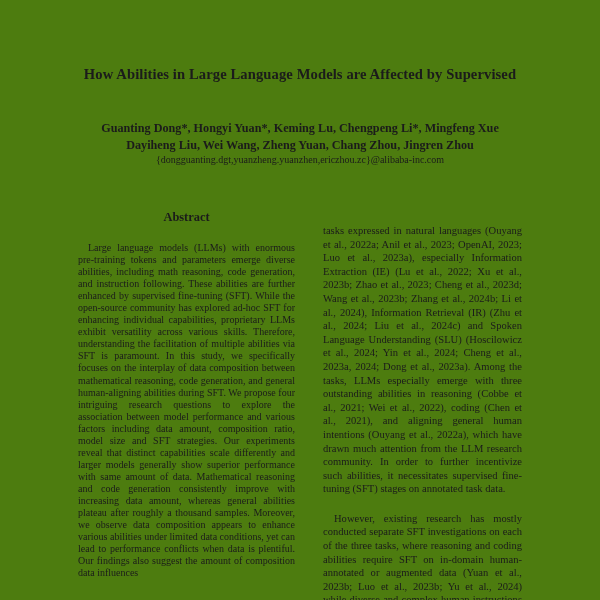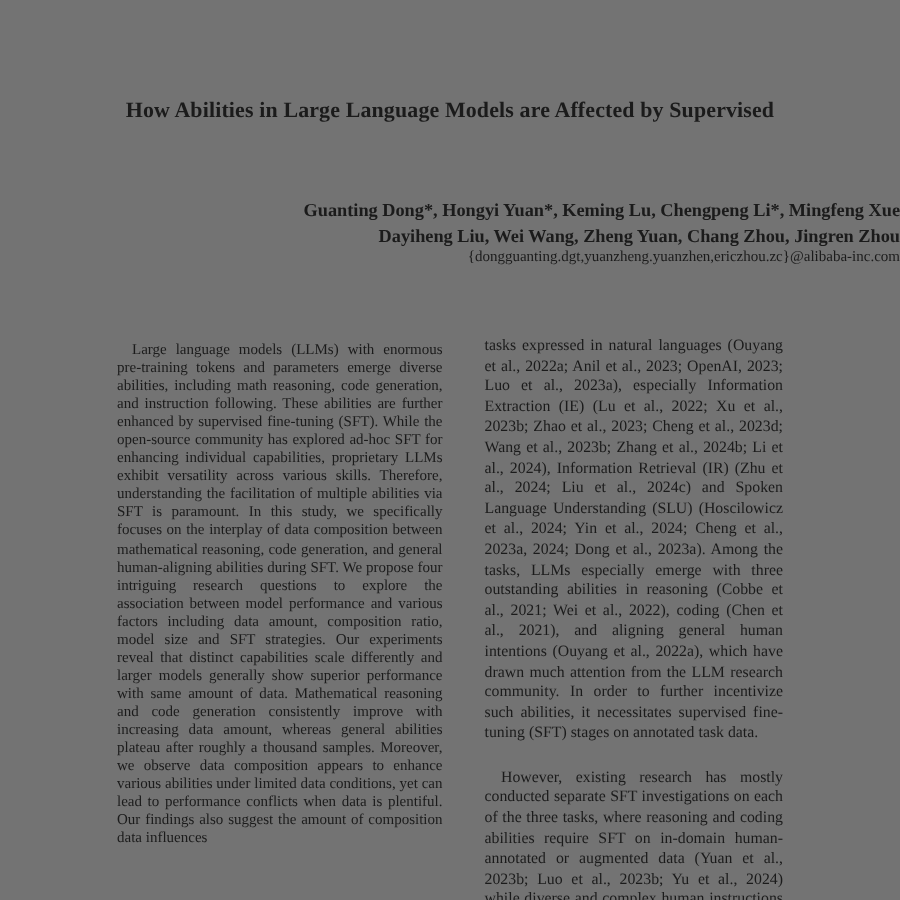--- a/index.html
+++ b/index.html
@@ -11,21 +11,21 @@
     height: 600px;
     overflow: hidden;
     background: #ffffff;
     color: #1b1b1b;
     font-family: "Liberation Serif", serif;
   }
   .page {
     position: relative;
     width: 600px;
     height: 600px;
-    background: #737373;
+    background: #4d7c0f;
     overflow: hidden;
   }
   .title-block {
     position: absolute;
     top: 65px;
     left: 0;
     right: 0;
     text-align: center;
     font-weight: bold;
     font-size: 14.6px;
@@ -33,22 +33,21 @@
     letter-spacing: 0.1px;
   }
   .title-line {
     white-space: nowrap;
   }
   .author-block {
     position: absolute;
     top: 120px;
     left: 0;
     right: 0;
-    text-align: right;
-    margin-top: 12px;
+    text-align: center;
   }
   .author-line {
     font-weight: bold;
     font-size: 12.2px;
     line-height: 16.5px;
     white-space: nowrap;
   }
   .affiliation {
     font-size: 11.4px;
     line-height: 15px;
@@ -105,20 +104,21 @@
     <div class="title-line">How Abilities in Large Language Models are Affected by Supervised</div>
   </div>
 
   <div class="author-block">
     <div class="author-line">Guanting Dong*, Hongyi Yuan*, Keming Lu, Chengpeng Li*, Mingfeng Xue</div>
     <div class="author-line">Dayiheng Liu, Wei Wang, Zheng Yuan, Chang Zhou, Jingren Zhou</div>
     <div class="email">{dongguanting.dgt,yuanzheng.yuanzhen,ericzhou.zc}@alibaba-inc.com</div>
   </div>
 
   <div class="col-left">
+    <div class="abstract-heading">Abstract</div>
     <div class="abstract-text">Large language models (LLMs) with enormous pre-training tokens and parameters emerge diverse abilities, including math reasoning, code generation, and instruction following. These abilities are further enhanced by supervised fine-tuning (SFT). While the open-source community has explored ad-hoc SFT for enhancing individual capabilities, proprietary LLMs exhibit versatility across various skills. Therefore, understanding the facilitation of multiple abilities via SFT is paramount. In this study, we specifically focuses on the interplay of data composition between mathematical reasoning, code generation, and general human-aligning abilities during SFT. We propose four intriguing research questions to explore the association between model performance and various factors including data amount, composition ratio, model size and SFT strategies. Our experiments reveal that distinct capabilities scale differently and larger models generally show superior performance with same amount of data. Mathematical reasoning and code generation consistently improve with increasing data amount, whereas general abilities plateau after roughly a thousand samples. Moreover, we observe data composition appears to enhance various abilities under limited data conditions, yet can lead to performance conflicts when data is plentiful. Our findings also suggest the amount of composition data influences</div>
   </div>
 
   <div class="col-right">
     <p>tasks expressed in natural languages (Ouyang et al., 2022a; Anil et al., 2023; OpenAI, 2023; Luo et al., 2023a), especially Information Extraction (IE) (Lu et al., 2022; Xu et al., 2023b; Zhao et al., 2023; Cheng et al., 2023d; Wang et al., 2023b; Zhang et al., 2024b; Li et al., 2024), Information Retrieval (IR) (Zhu et al., 2024; Liu et al., 2024c) and Spoken Language Understanding (SLU) (Hoscilowicz et al., 2024; Yin et al., 2024; Cheng et al., 2023a, 2024; Dong et al., 2023a). Among the tasks, LLMs especially emerge with three outstanding abilities in reasoning (Cobbe et al., 2021; Wei et al., 2022), coding (Chen et al., 2021), and aligning general human intentions (Ouyang et al., 2022a), which have drawn much attention from the LLM research community. In order to further incentivize such abilities, it necessitates supervised fine-tuning (SFT) stages on annotated task data.</p>
     <p class="indented">However, existing research has mostly conducted separate SFT investigations on each of the three tasks, where reasoning and coding abilities require SFT on in-domain human-annotated or augmented data (Yuan et al., 2023b; Luo et al., 2023b; Yu et al., 2024) while diverse and complex human instructions are applauded for aligning human intentions (Wang et al., 2023d; Taori et al., 2023; Cheng et al., 2023c; Xu et al., 2023a; Zhou et al., 2023a; Wang et al., 2023a; Lu et al., 2023). As shown by the strong performance of proprietary</p>
   </div>
 
 </div>
 

